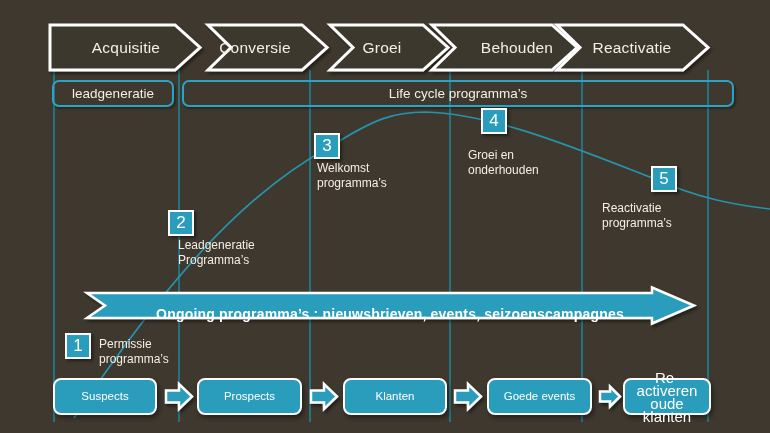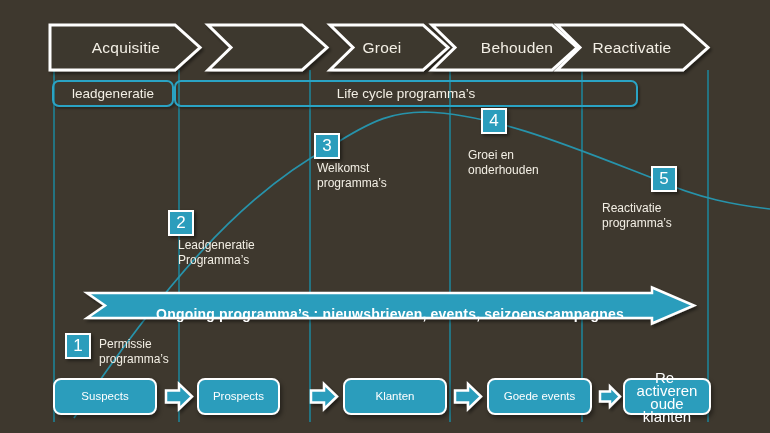--- a/index.html
+++ b/index.html
@@ -97,26 +97,27 @@
 
     <g fill="var(--teal,#2b9dbc)" stroke="var(--white,#ffffff)" stroke-width="2.5" stroke-linejoin="miter" filter="url(#ds)">
       <polygon points="166,390.5 179,390.5 179,384 192,396.5 179,409 179,402.5 166,402.5"></polygon>
       <polygon points="311,390.5 324,390.5 324,384 337,396.5 324,409 324,402.5 311,402.5"></polygon>
       <polygon points="455,390.5 468,390.5 468,384 481,396.5 468,409 468,402.5 455,402.5"></polygon>
       <polygon points="600,391.5 610,391.5 610,386.5 620,396.5 610,406.5 610,401.5 600,401.5"></polygon>
     </g>
   </svg>
 
   <div class="overlay chev-label" style="left:61px">Acquisitie</div>
+  <div class="overlay chev-label" style="left:190px">Conversie</div>
   <div class="overlay chev-label" style="left:317px">Groei</div>
   <div class="overlay chev-label" style="left:452px">Behouden</div>
   <div class="overlay chev-label" style="left:567px">Reactivatie</div>
 
   <div class="overlay pbar" style="left:52px;width:122px">leadgeneratie</div>
-  <div class="overlay pbar" style="left:174px;width:464px">Life cycle programma’s</div>
+  <div class="overlay pbar" style="left:182px;width:552px">Life cycle programma’s</div>
 
   <div class="overlay mbox" style="left:65px;top:333px">1</div>
   <div class="overlay mbox" style="left:168px;top:210px">2</div>
   <div class="overlay mbox" style="left:314px;top:133px">3</div>
   <div class="overlay mbox" style="left:481px;top:108px">4</div>
   <div class="overlay mbox" style="left:651px;top:166px">5</div>
 
   <div class="overlay mlabel" style="left:99px;top:337px">
     <div>Permissie</div>
     <div>programma’s</div>
@@ -134,18 +135,18 @@
     <div>onderhouden</div>
   </div>
   <div class="overlay mlabel" style="left:602px;top:201px">
     <div>Reactivatie</div>
     <div>programma’s</div>
   </div>
 
   <div class="overlay ongoing-label">Ongoing programma’s : nieuwsbrieven, events, seizoenscampagnes</div>
 
   <div class="overlay cbox" style="left:53px;width:104px">Suspects</div>
-  <div class="overlay cbox" style="left:197px;width:83px">Prospects</div>
+  <div class="overlay cbox" style="left:197px;width:105px">Prospects</div>
   <div class="overlay cbox" style="left:343px;width:104px">Klanten</div>
   <div class="overlay cbox" style="left:487px;width:105px">Goede events</div>
   <div class="overlay cbox" style="left:623px;width:88px;font-size:15px">Re- activeren oude klanten</div>
 
 </div>
 
 </body></html>

